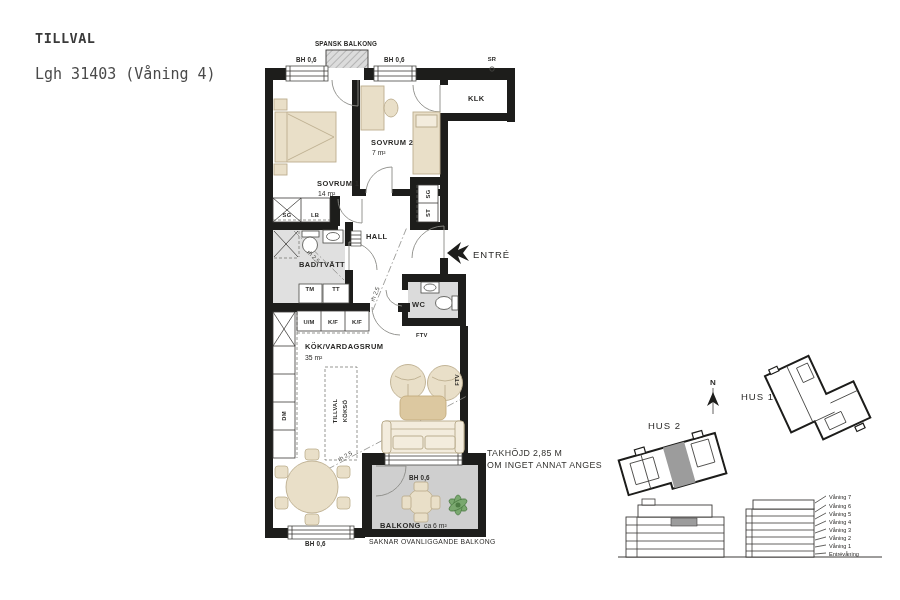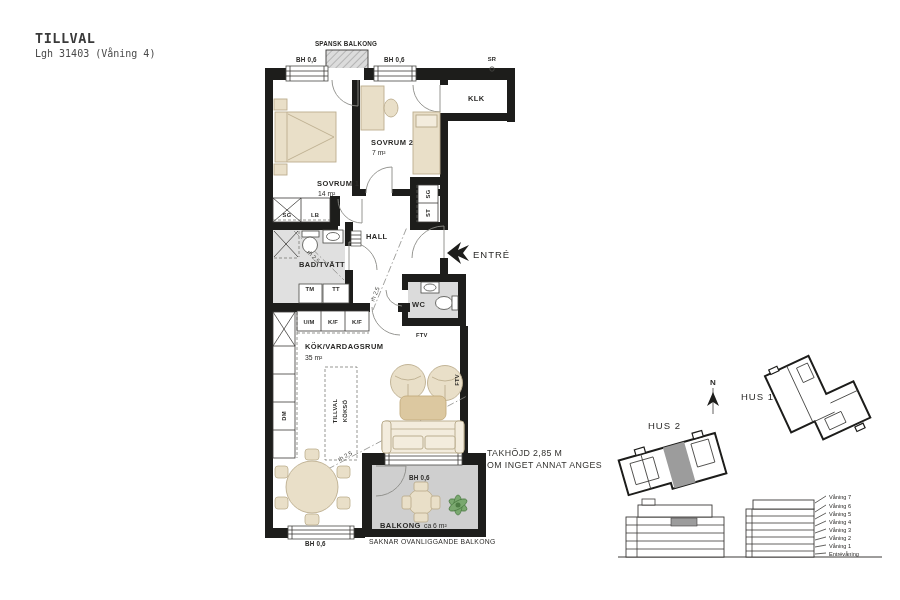--- a/index.html
+++ b/index.html
@@ -1,21 +1,21 @@
 <!DOCTYPE html>
 <html><head>
 <meta charset="utf-8">
 <style>
   html,body{margin:0;padding:0;background:#fff;}
   .canvas{position:relative;width:900px;height:600px;background:#fff;overflow:hidden;
           font-family:"Liberation Sans",sans-serif;}
   .header{position:absolute;left:35px;top:30px;color:#3a3a3a;
           font-family:"DejaVu Sans Mono",monospace;}
   .header .title{font-size:13.5px;font-weight:bold;letter-spacing:.5px;}
-  .header .sub{font-size:10px;margin-top:2px;color:#4a4a4a;}
+  .header .sub{font-size:15px;margin-top:19px;color:#4a4a4a;}
   svg{position:absolute;left:0;top:0;}
   svg text{font-family:"Liberation Sans",sans-serif;fill:#2b2a28;}
   .room-name{font-size:7.5px;font-weight:bold;letter-spacing:.4px;}
   .room-area{font-size:6.8px;}
   .tiny{font-size:5.8px;font-weight:bold;letter-spacing:.2px;}
   .bh{font-size:6.3px;font-weight:bold;letter-spacing:.2px;}
   .rh{font-size:6px;fill:#4a4a46;}
   .entre{font-size:9.5px;letter-spacing:1px;}
   .note{font-size:8.8px;letter-spacing:.4px;fill:#33322f;}
   .small-note{font-size:6.8px;letter-spacing:.3px;}

